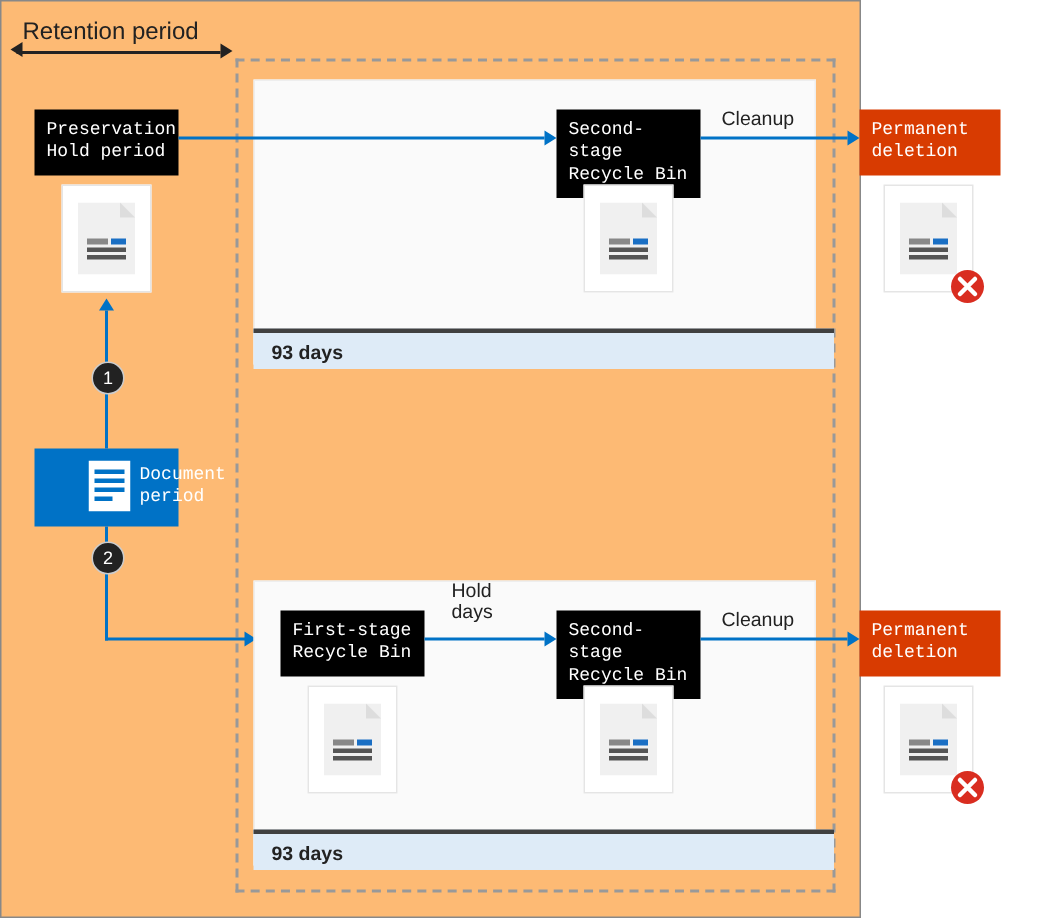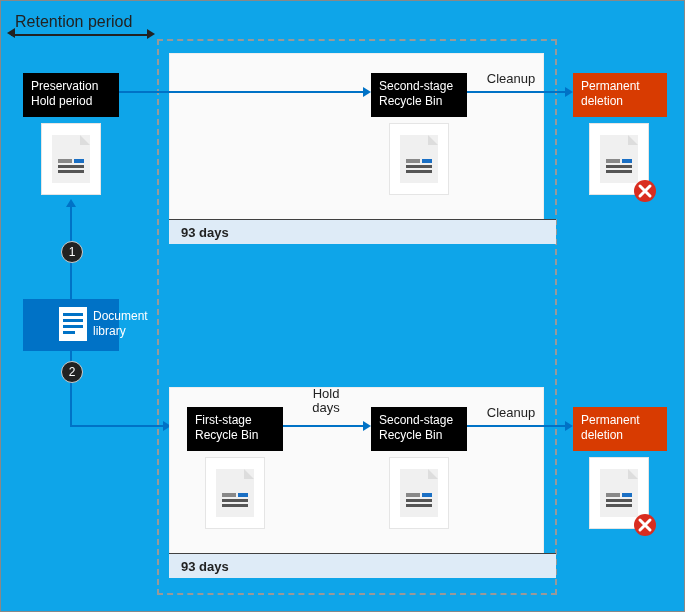--- a/index.html
+++ b/index.html
@@ -4,38 +4,39 @@
 <style>
   body {
     margin: 0;
     font-family: "Segoe UI", Arial, sans-serif;
     font-size: 13px;
     color: #222;
     background: #fff;
   }
   .canvas {
     position: relative;
-    width: 685px;
+    width: 574px;
     height: 612px;
-    background: #0ea5e9;
+    background: #fdba74;
     border: 1px solid #888;
     box-sizing: border-box;
   }
   .abs { position: absolute; box-sizing: border-box; }
   .dashed-box {
     border: 2px dashed #999;
     background: transparent;
   }
   .white-panel { background: #fafafa; border: 1px solid #eee; }
   .card {
     background: #000;
     color: #fff;
     padding: 6px 8px 8px 8px;
     font-size: 12px;
     line-height: 1.25;
+    font-family: Liberation Mono, monospace;
   }
   .card.blue { background: #0072c6; }
   .card.orange { background: #d83b01; }
   .arrow-line {
     position: absolute;
     background: #0072c6;
   }
   .arrow-head-r {
     position: absolute;
     width: 0; height: 0;
@@ -57,25 +58,25 @@
     background: #222;
     color: #fff;
     font-size: 12px;
     line-height: 20px;
     text-align: center;
     border: 1px solid #ccc;
   }
   .label-text {
     position: absolute;
     font-size: 13px; color: #222;
-    text-align: center;
+    text-align: left;
   }
   .section-title { position: absolute; font-size: 16px; }
   .blue-footer {
-    position: absolute; background: #deebf7; border-top: 1px solid #404040;
+    position: absolute; background: #deebf7; border-top: 3px solid #404040;
     font-size: 13px; font-weight: 600; padding-left: 12px;
     display: flex; align-items: center;
   }
   .doc-icon {
     background: #fff; border: 1px solid #e5e5e5;
     display: flex; align-items: center; justify-content: center;
   }
   .arrow-head-top {
     position: absolute;
     width: 0; height: 0;
@@ -161,21 +162,21 @@
   <div class="abs card blue" style="left:22px; top:298px; width:96px; height:52px; display:flex; align-items:center;padding-left:36px;">
     <svg width="28" height="34" style="flex:0 0 auto;">
         <rect x="0" y="0" width="28" height="34" fill="#fff"></rect>
         <rect x="4" y="6" width="20" height="3" fill="#0072c6"></rect>
         <rect x="4" y="12" width="20" height="3" fill="#0072c6"></rect>
         <rect x="4" y="18" width="20" height="3" fill="#0072c6"></rect>
         <rect x="4" y="24" width="12" height="3" fill="#0072c6"></rect>
       </svg>
     <div style="margin-left:6px;">
       <span>Document</span><br>
-      <span>library</span>
+      <span>period</span>
     </div>
   </div>
 
   <div class="arrow-line" style="left:69px; top:206px; width:2px; height:92px;"></div>
   <div class="arrow-head-u" style="left:65px; top:198px;"></div>
   <div class="num-badge" style="left:60px; top:240px;">1</div>
 
   <div class="arrow-line" style="left:69px; top:350px; width:2px; height:76px;"></div>
   <div class="arrow-line" style="left:69px; top:424px; width:94px; height:2px;"></div>
   <div class="arrow-head-r" style="left:162px; top:420px;"></div>

